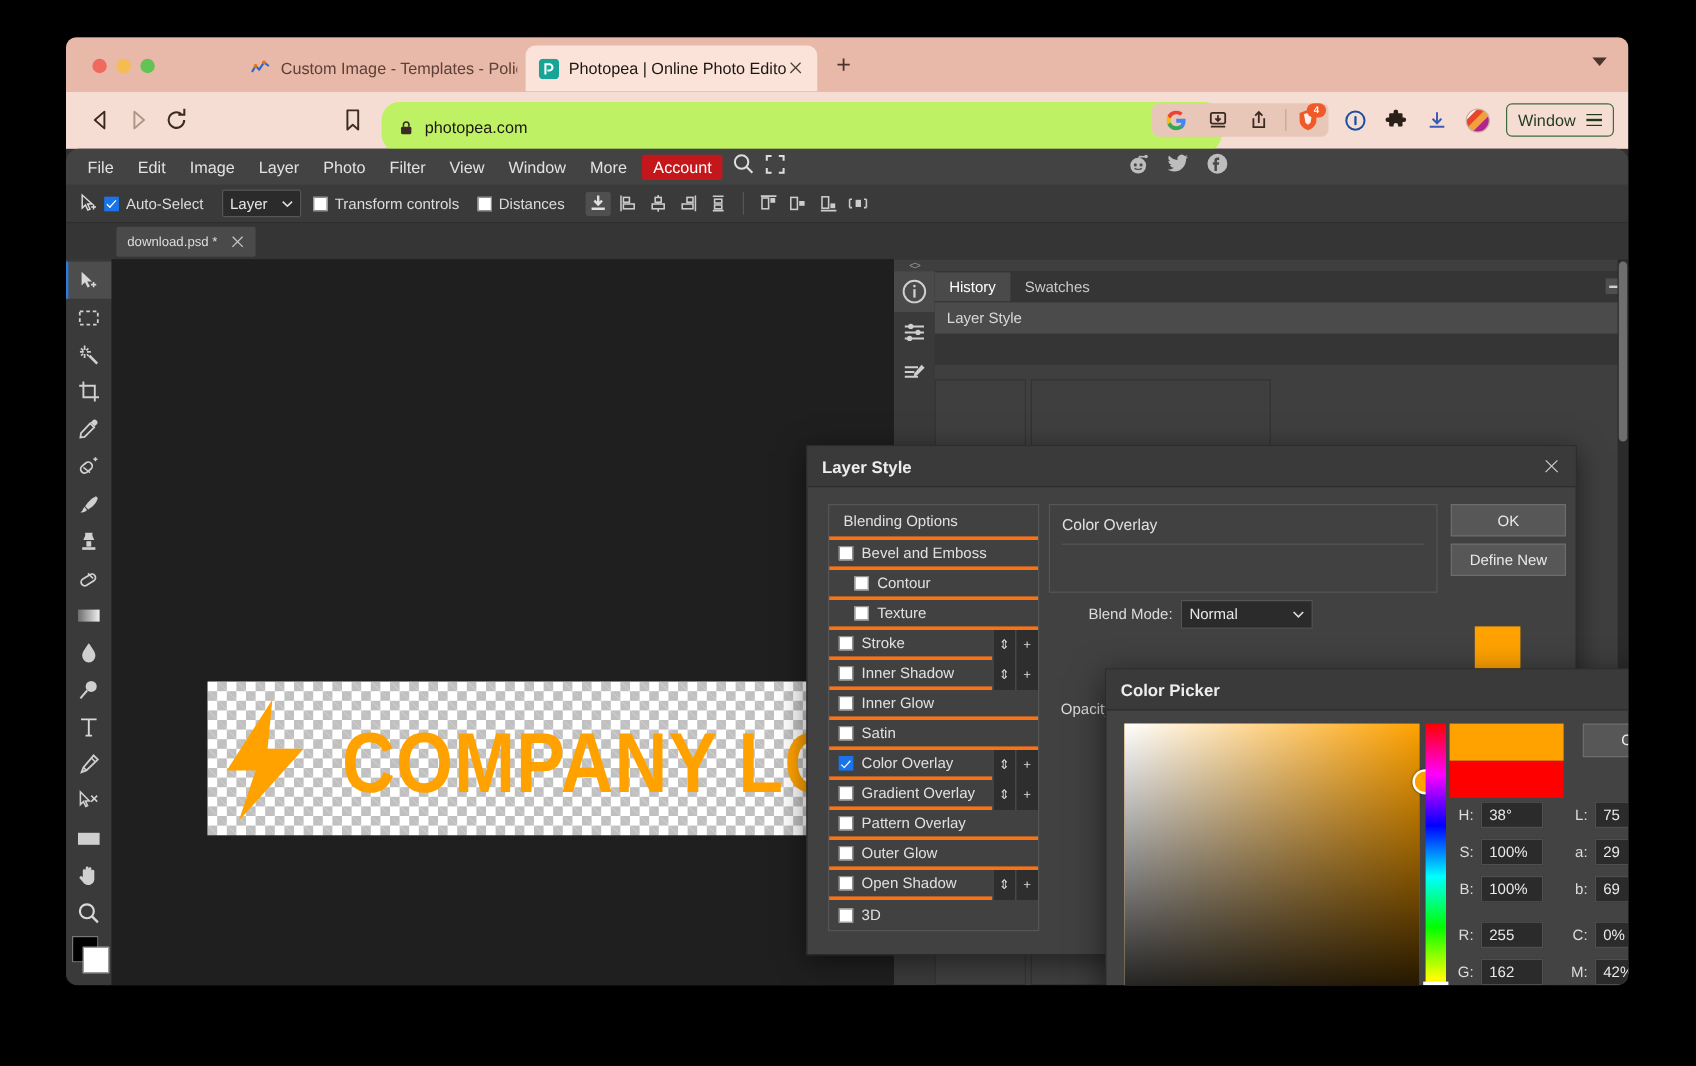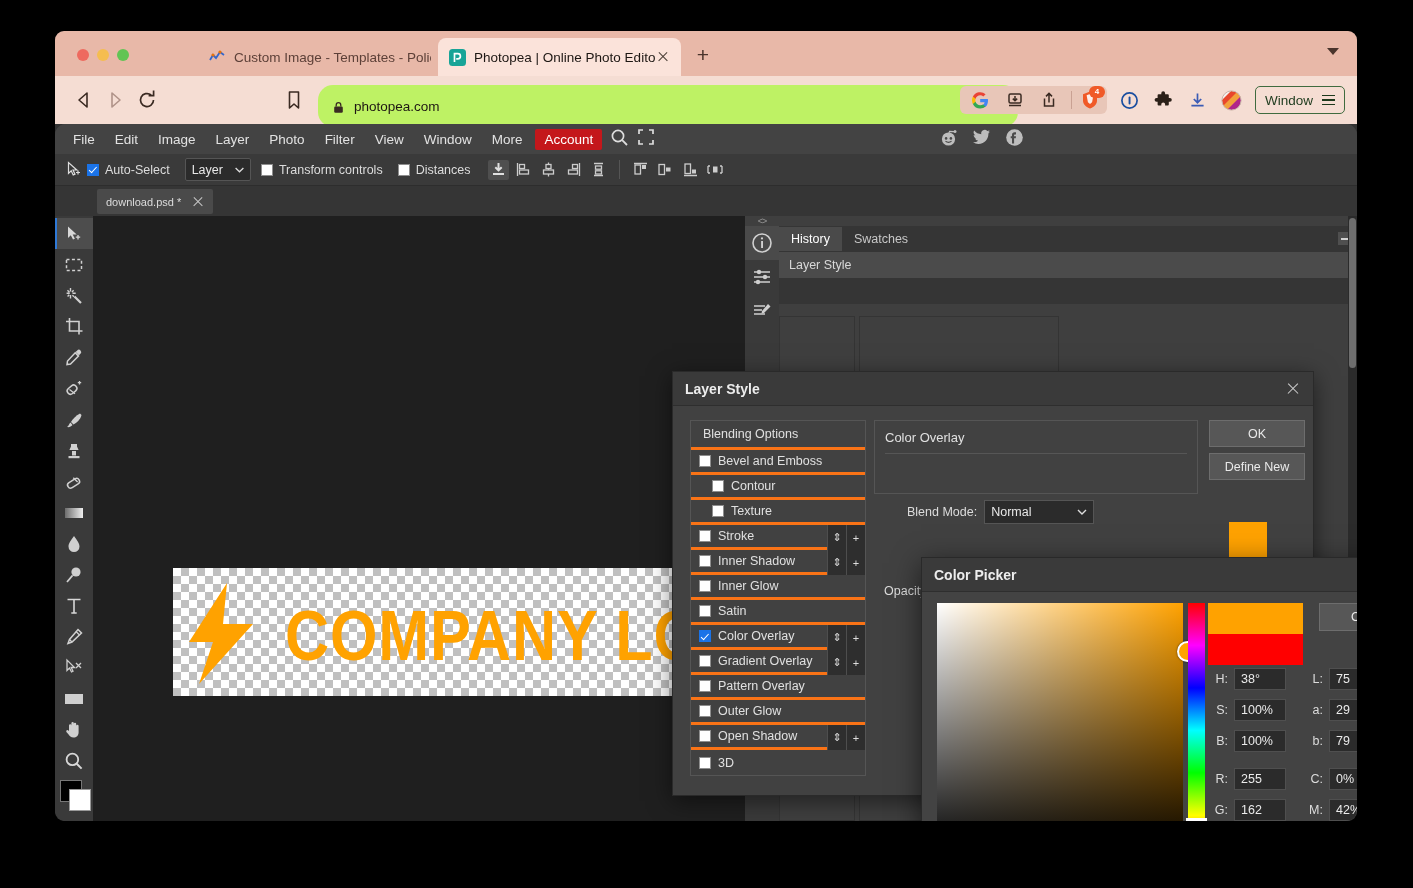--- a/index.html
+++ b/index.html
@@ -826,21 +826,21 @@
       <div class="fld" style="left:381px;top:110px">
         <span class="k">L:</span>
         <span class="v">75</span>
       </div>
       <div class="fld" style="left:381px;top:141px">
         <span class="k">a:</span>
         <span class="v">29</span>
       </div>
       <div class="fld" style="left:381px;top:172px">
         <span class="k">b:</span>
-        <span class="v">79</span>
+        <span class="v">69</span>
       </div>
       <div class="fld" style="left:381px;top:210px">
         <span class="k">C:</span>
         <span class="v">0%</span>
       </div>
       <div class="fld" style="left:381px;top:241px">
         <span class="k">M:</span>
         <span class="v">42%</span>
       </div>
 

